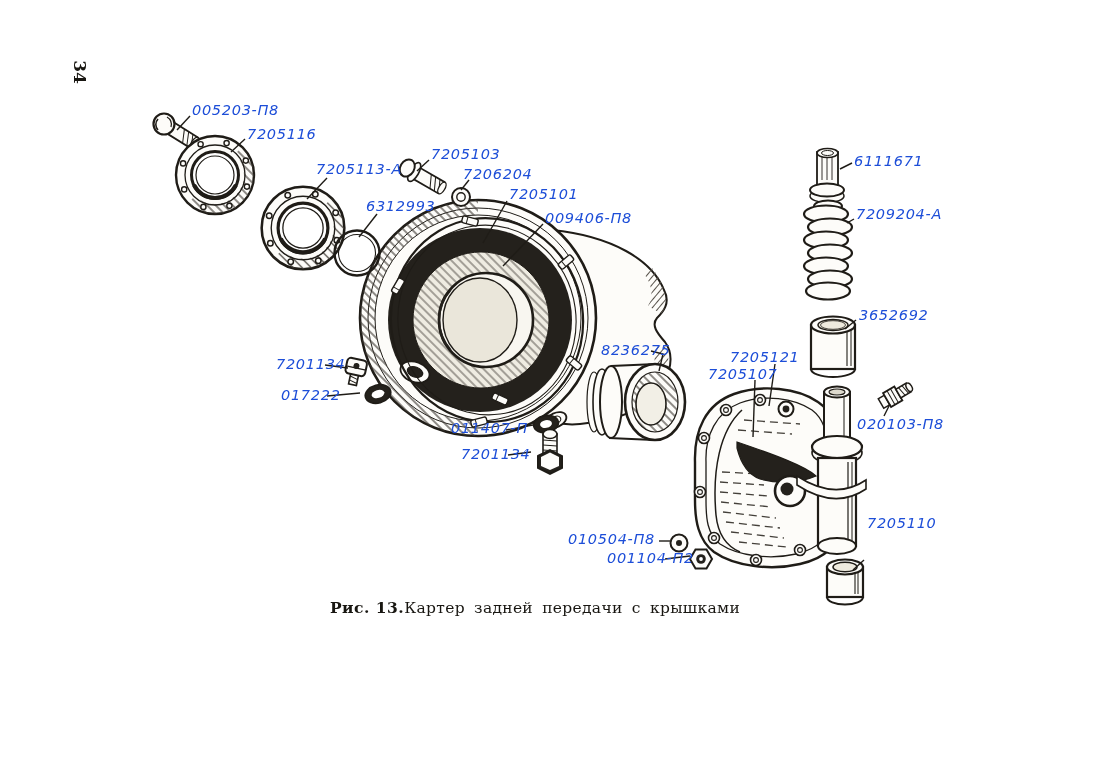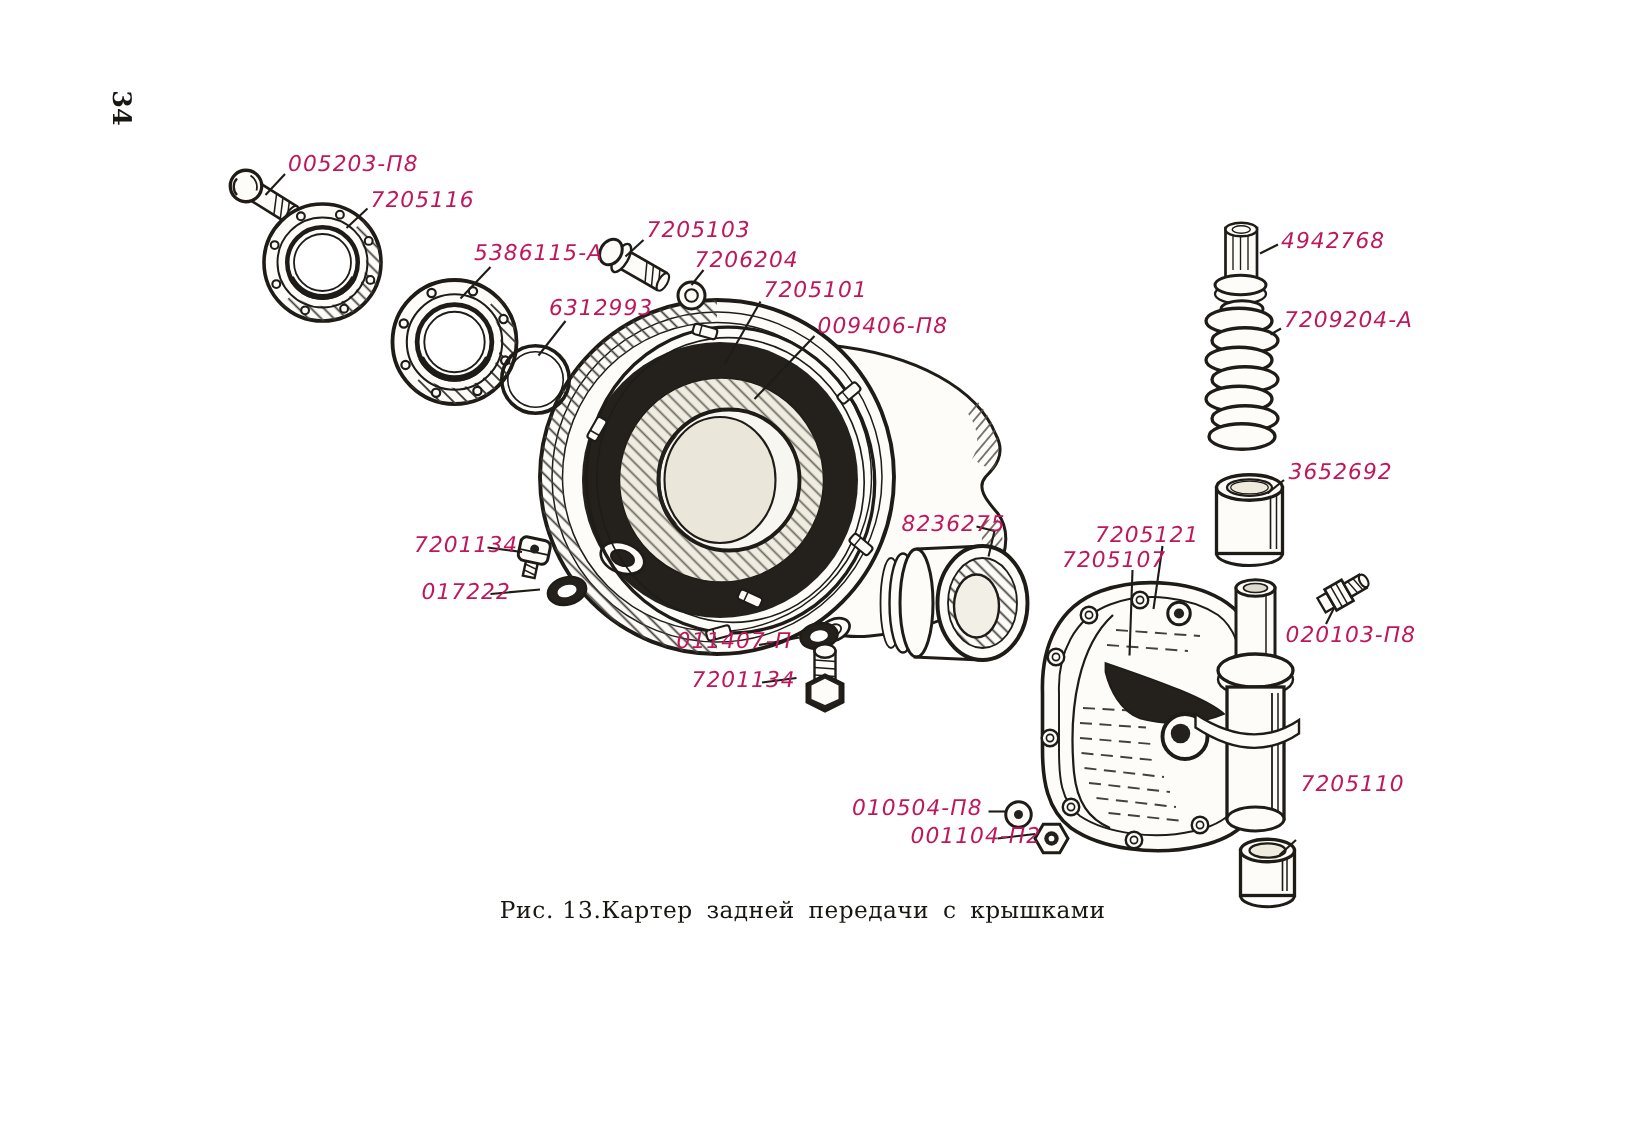--- a/index.html
+++ b/index.html
@@ -4,32 +4,32 @@
 <style>
   html,body{margin:0;padding:0;background:#e8e8e8;}
   .page{
     position:relative;width:1100px;height:765px;background:#ffffff;
     font-family:"DejaVu Sans",sans-serif;overflow:hidden;color:#1f1c17;
   }
   .art{position:absolute;left:0;top:0;width:1100px;height:765px;}
   .part-label{
     position:absolute;white-space:nowrap;
     font:italic 14.5px "DejaVu Sans",sans-serif;
-    letter-spacing:.7px;color:#be185d;
+    letter-spacing:.7px;color:#1d4ed8;
   }
   .page-number{
     position:absolute;left:68px;top:62px;width:24px;text-align:center;
     font-family:"DejaVu Serif",serif;font-size:17px;font-weight:bold;
     transform:rotate(90deg);transform-origin:50% 50%;color:#181611;
   }
   .caption{
     position:absolute;left:0;top:598px;width:1070px;text-align:center;
     font-family:"DejaVu Serif",serif;font-size:15.5px;color:#181611;
   }
-  .caption .fig{font-weight:normal;margin-right:0;letter-spacing:.5px;}
+  .caption .fig{font-weight:bold;margin-right:0;letter-spacing:.5px;}
   .caption .txt{word-spacing:4px;letter-spacing:.3px;}
 </style>
 </head>
 <body>
 
 <div class="page">
 
   <svg class="art" viewBox="0 0 1100 765">
     <defs>
       <pattern id="h" patternUnits="userSpaceOnUse" width="6" height="6" patternTransform="rotate(-45)">
@@ -332,34 +332,34 @@
       <line x1="856" y1="320" x2="845" y2="329"></line>
       <line x1="884" y1="416" x2="890" y2="404"></line>
       <line x1="659" y1="541" x2="670" y2="541"></line>
       <line x1="665" y1="559" x2="690" y2="556"></line>
       <line x1="864" y1="560" x2="853" y2="570"></line>
     </g>
   </svg>
 
   <div class="part-label" style="left:192px;top:102px">005203-П8</div>
   <div class="part-label" style="left:247px;top:126px">7205116</div>
-  <div class="part-label" style="left:316px;top:161px">5386115-А</div>
+  <div class="part-label" style="left:316px;top:161px">7205113-А</div>
   <div class="part-label" style="left:431px;top:146px">7205103</div>
   <div class="part-label" style="left:463px;top:166px">7206204</div>
   <div class="part-label" style="left:366px;top:198px">6312993</div>
   <div class="part-label" style="left:509px;top:186px">7205101</div>
   <div class="part-label" style="left:545px;top:210px">009406-П8</div>
   <div class="part-label" style="left:276px;top:356px">7201134</div>
   <div class="part-label" style="left:281px;top:387px">017222</div>
   <div class="part-label" style="left:451px;top:420px">011407-П</div>
   <div class="part-label" style="left:461px;top:446px">7201134</div>
   <div class="part-label" style="left:601px;top:342px">8236275</div>
   <div class="part-label" style="left:730px;top:349px">7205121</div>
   <div class="part-label" style="left:708px;top:366px">7205107</div>
-  <div class="part-label" style="left:854px;top:153px">4942768</div>
+  <div class="part-label" style="left:854px;top:153px">6111671</div>
   <div class="part-label" style="left:856px;top:206px">7209204-А</div>
   <div class="part-label" style="left:859px;top:307px">3652692</div>
   <div class="part-label" style="left:857px;top:416px">020103-П8</div>
   <div class="part-label" style="left:568px;top:531px">010504-П8</div>
   <div class="part-label" style="left:607px;top:550px">001104-П2</div>
   <div class="part-label" style="left:867px;top:515px">7205110</div>
 
   <div class="page-number">34</div>
 
   <div class="caption">

